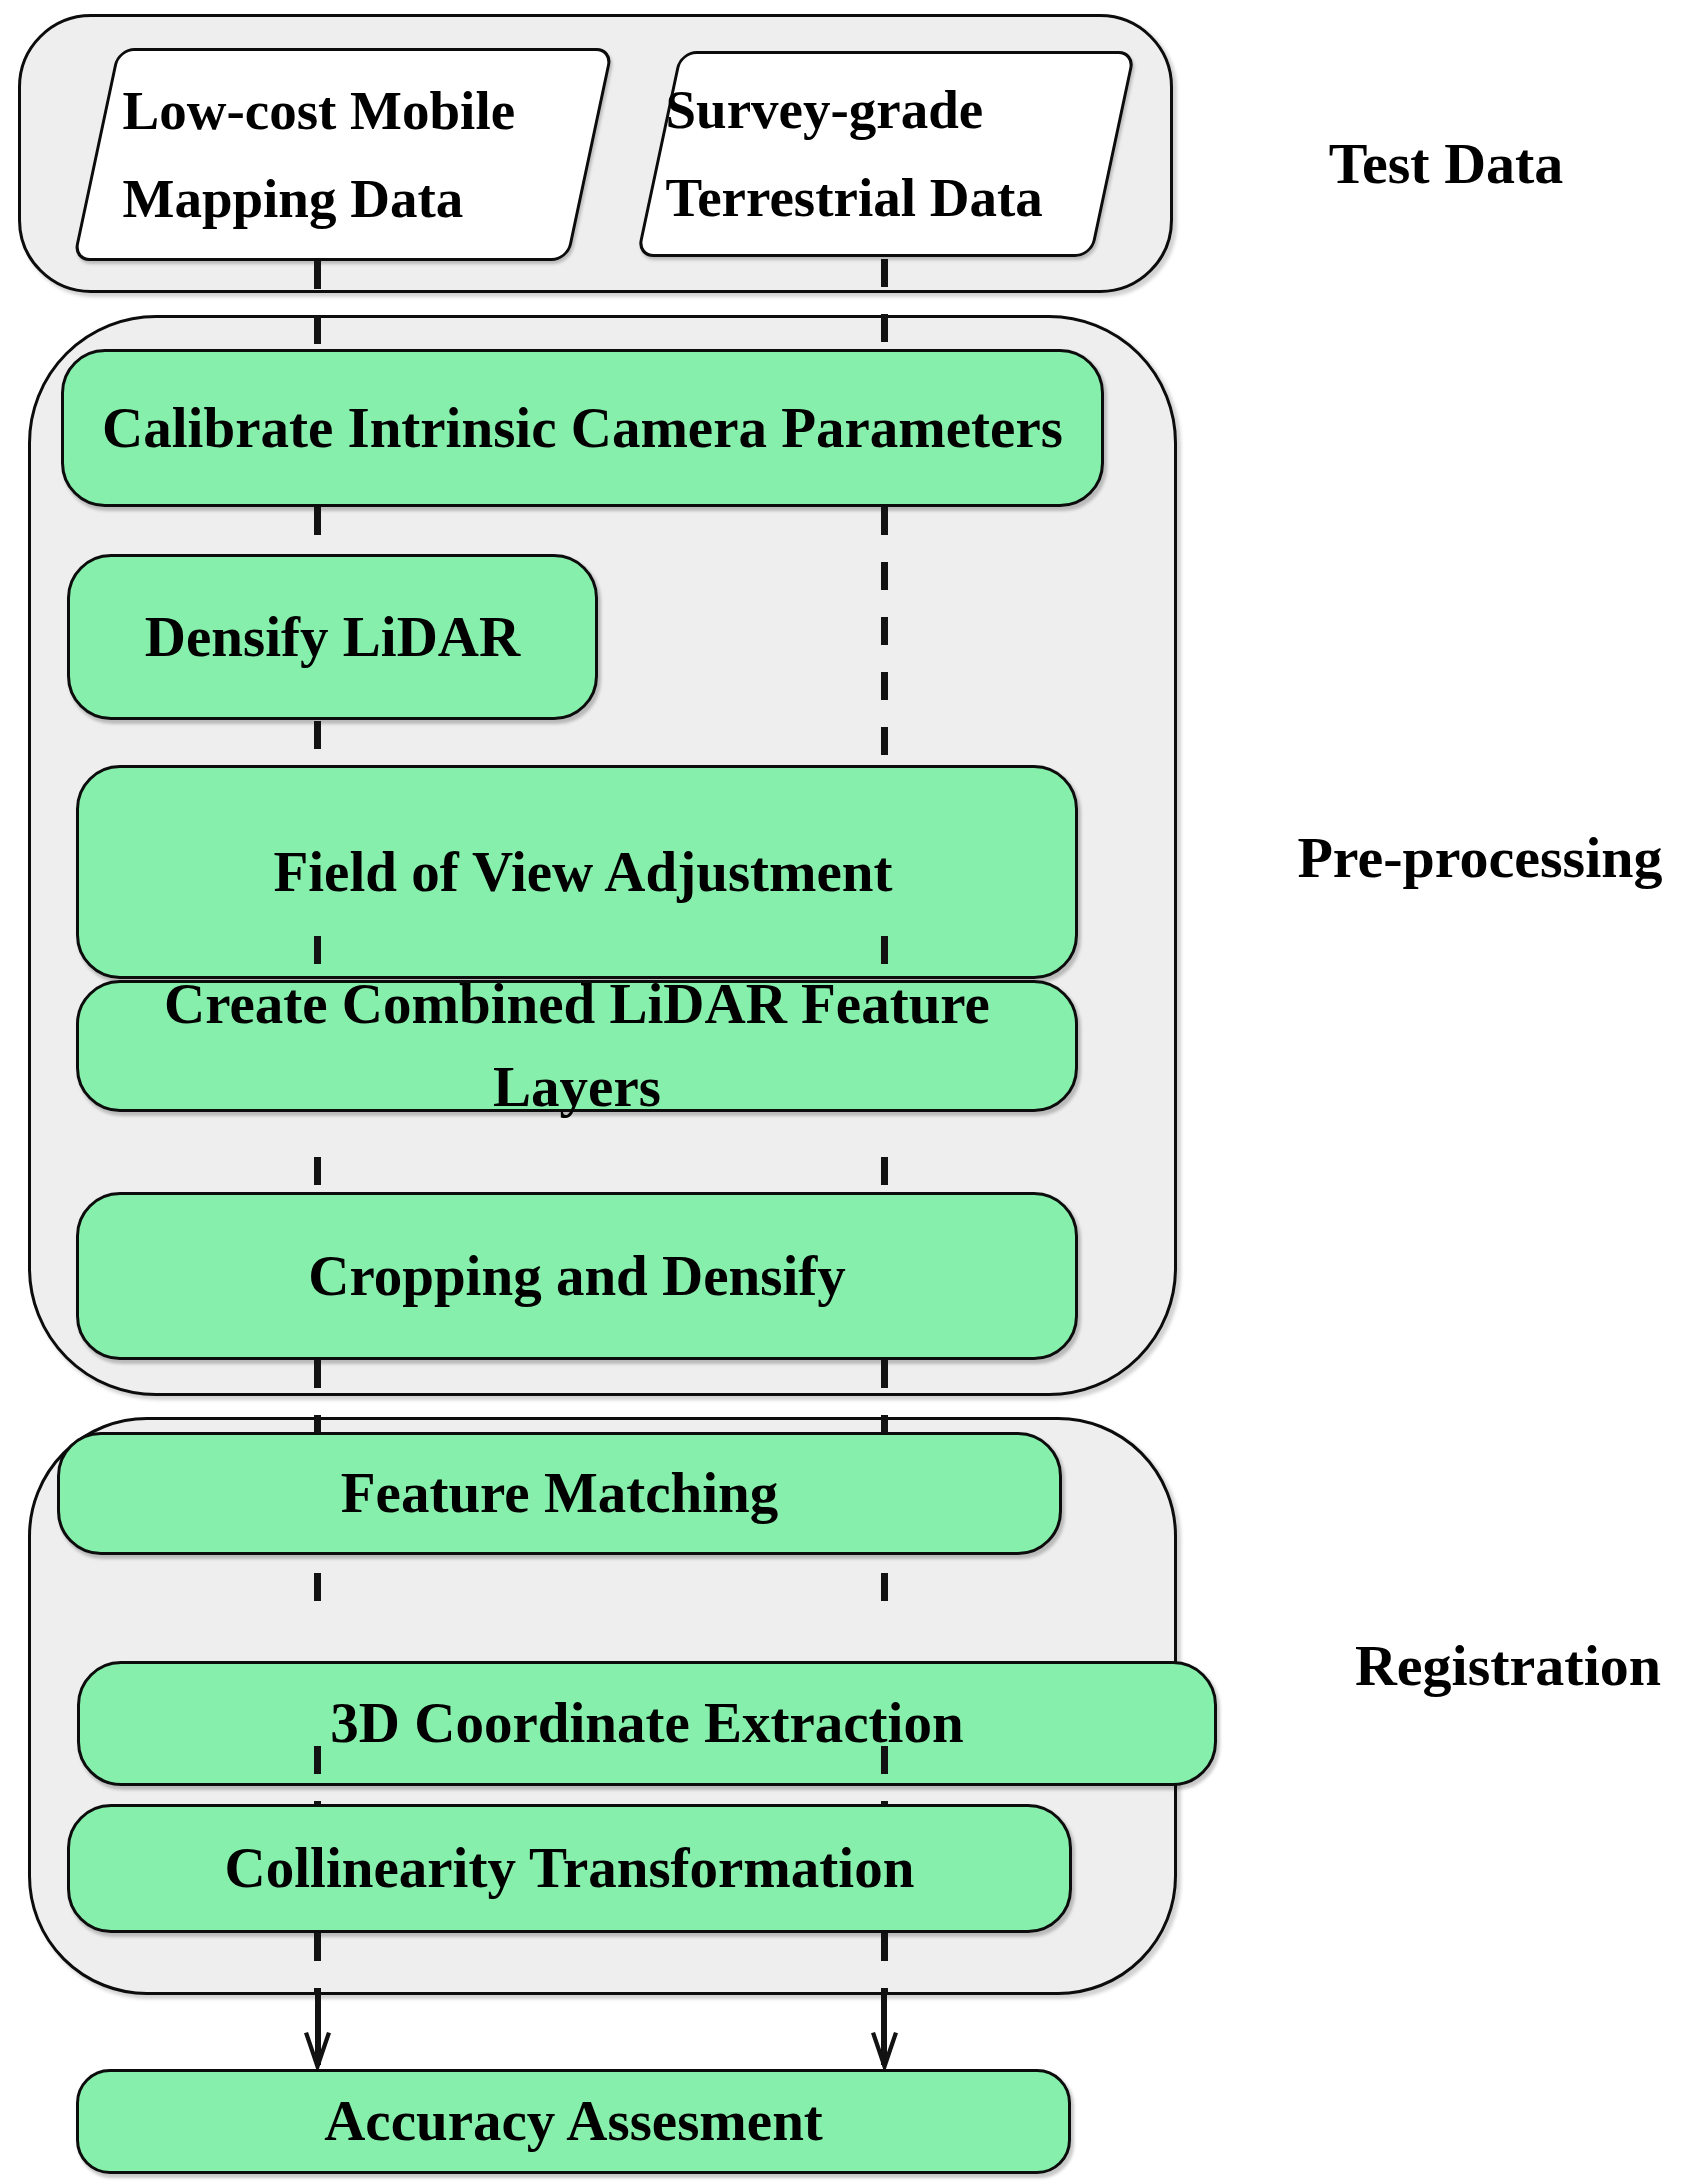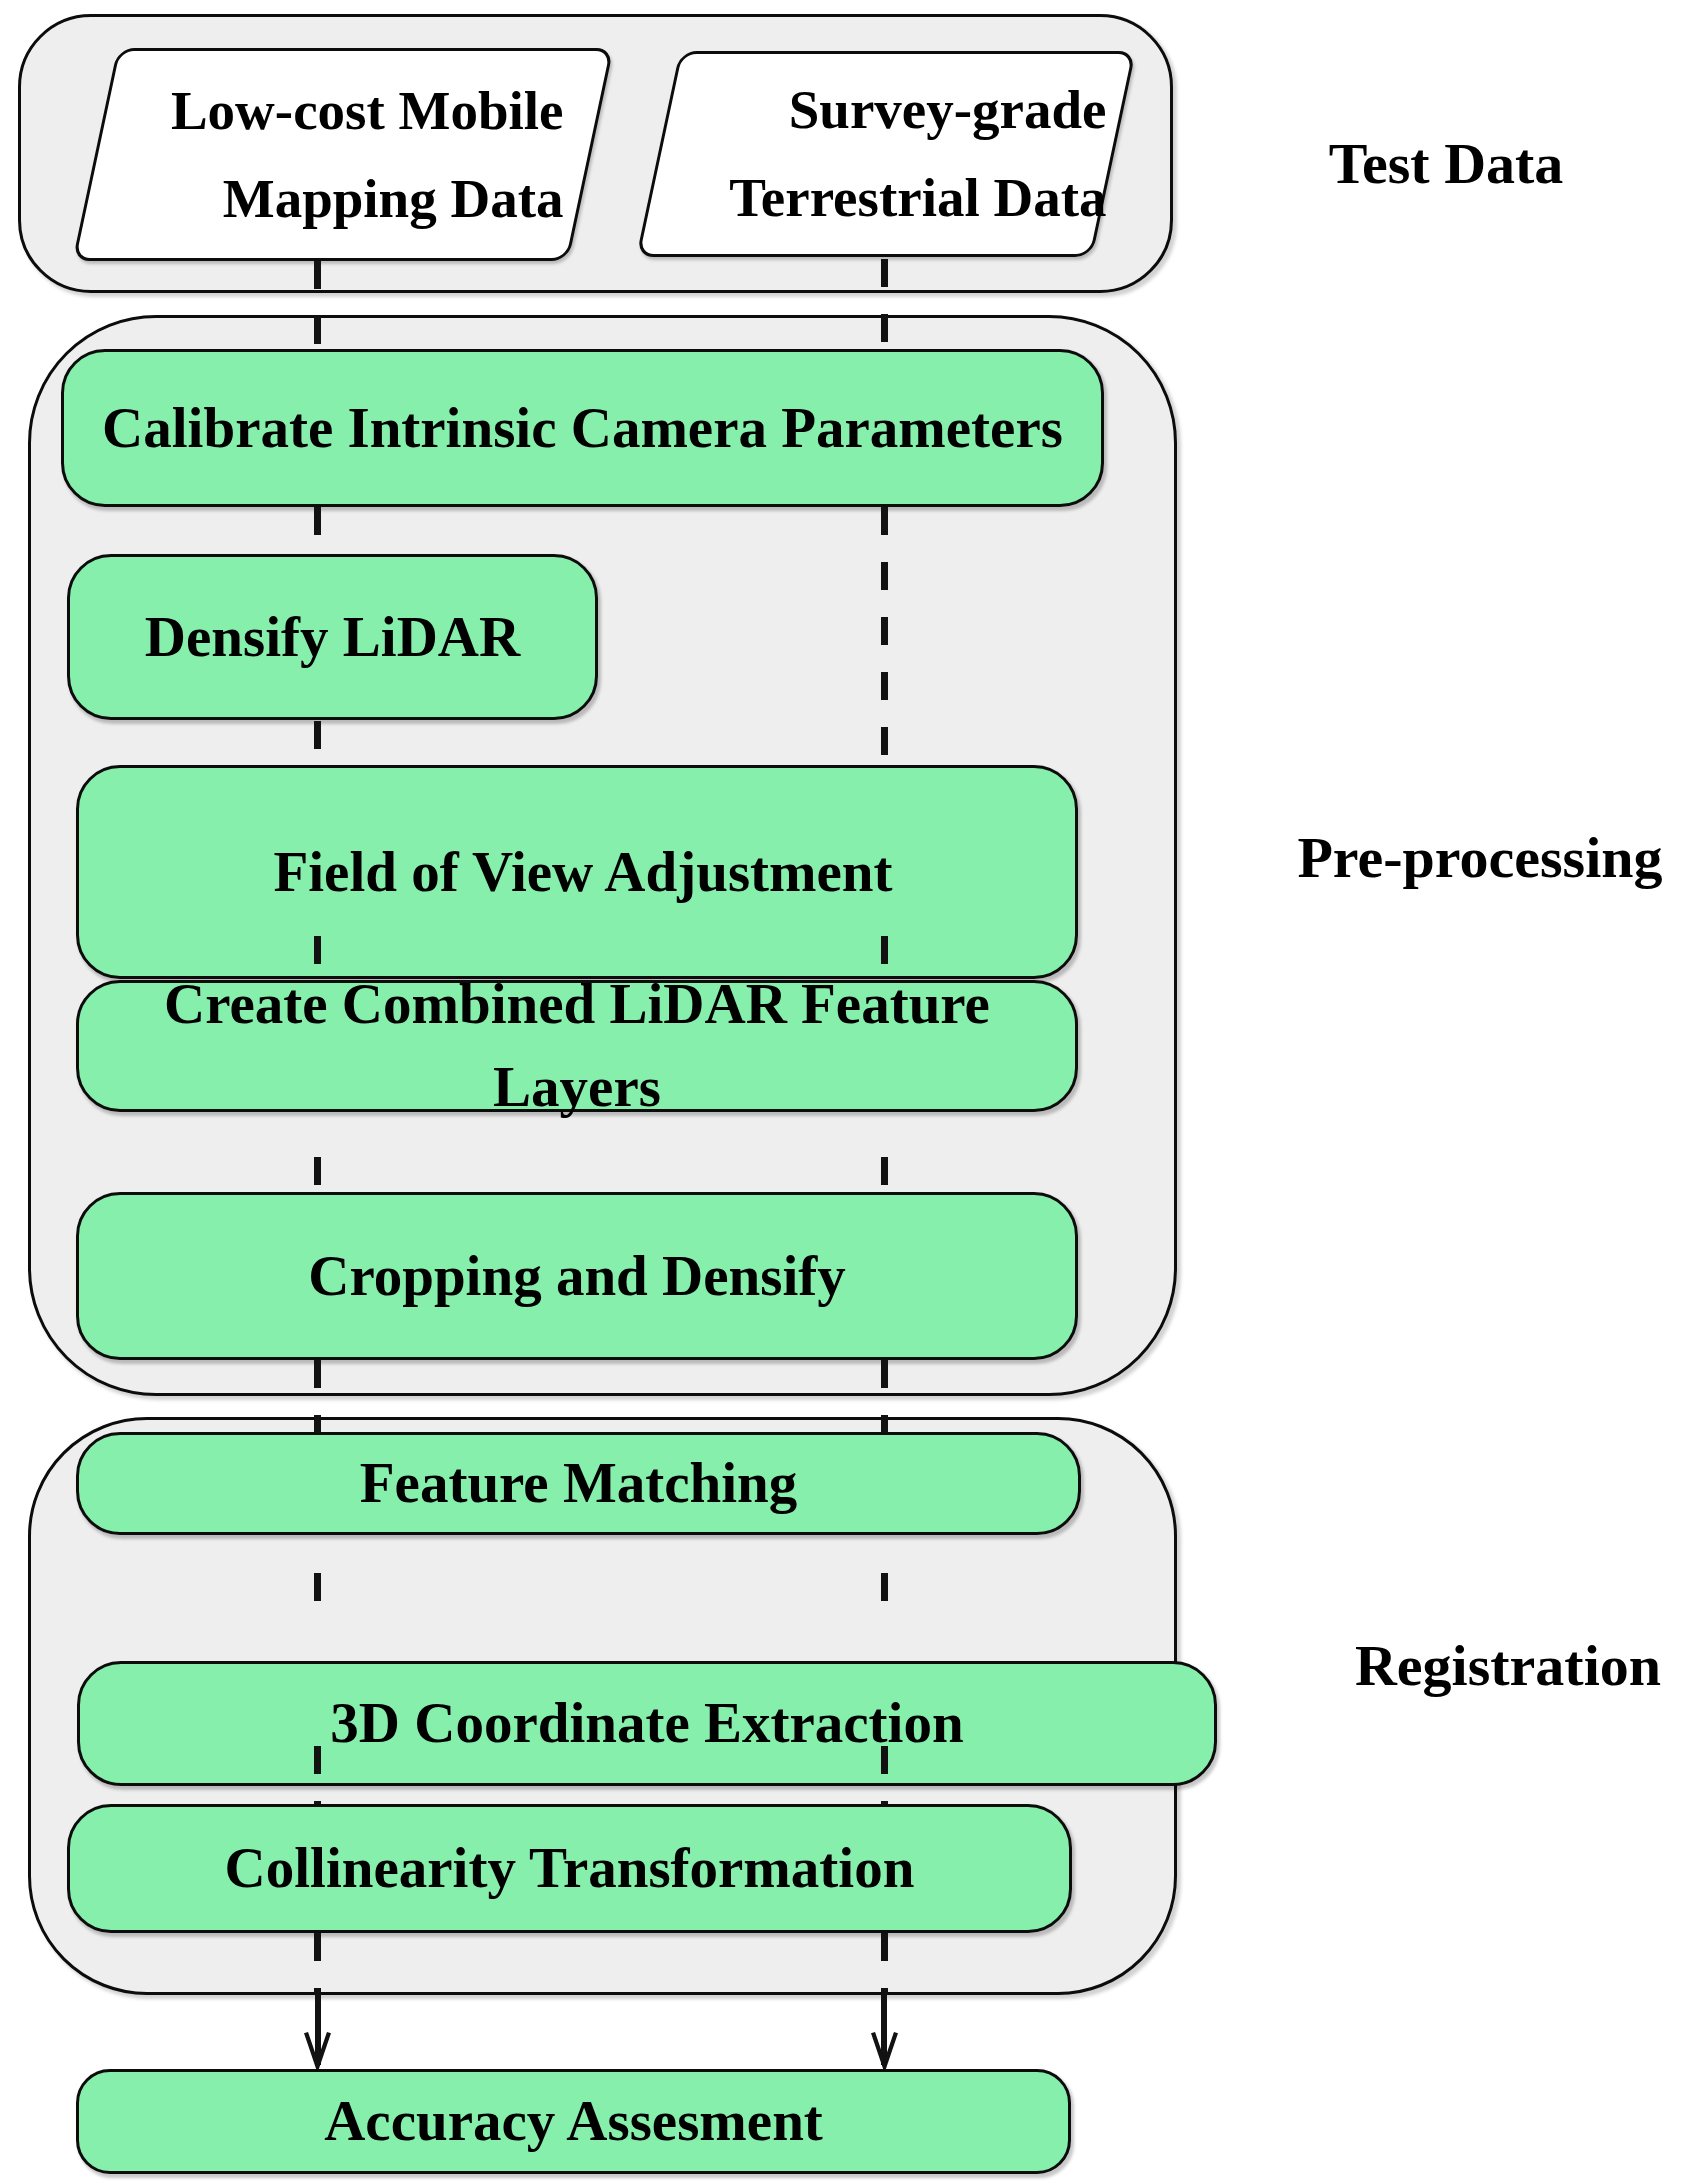--- a/index.html
+++ b/index.html
@@ -36,31 +36,31 @@
     text-align:center;
     font-size:57px;line-height:1.45;
     box-shadow:2.4px 3.1px 3.1px rgba(0,0,0,0.22);
     z-index:2;
   }
   .n-calibrate{left:61px;top:349px;width:1043px;height:158px;}
   .n-densify{left:67px;top:554px;width:531px;height:166px;}
   .n-fov{left:76px;top:765px;width:1002px;height:214px;padding-left:12px;}
   .n-create{left:76px;top:980px;width:1002px;height:132px;}
   .n-crop{left:76px;top:1192px;width:1002px;height:168px;}
-  .n-match{left:76px;top:1432px;width:1005px;height:103px;}
+  .n-match{left:57px;top:1432px;width:1005px;height:123px;}
   .n-coord{left:77px;top:1622px;width:1140px;height:125px;margin-top:39px;}
   .n-coll{left:67px;top:1804px;width:1005px;height:129px;}
   .n-accuracy{left:76px;top:2069px;width:995px;height:105px;border-radius:34px;}
   .narrow{max-width:869px;margin:0 auto;}
 
   
   .para{
     position:absolute;
     display:flex;align-items:center;justify-content:center;
-    text-align:right;
+    text-align:left;
     font-size:55px;line-height:1.6;
     z-index:2;
   }
   .para::before{
     content:"";
     position:absolute;inset:0;
     background:#ffffff;
     border:3.1px solid #0c0c0c;
     box-sizing:border-box;
     border-radius:17px;

